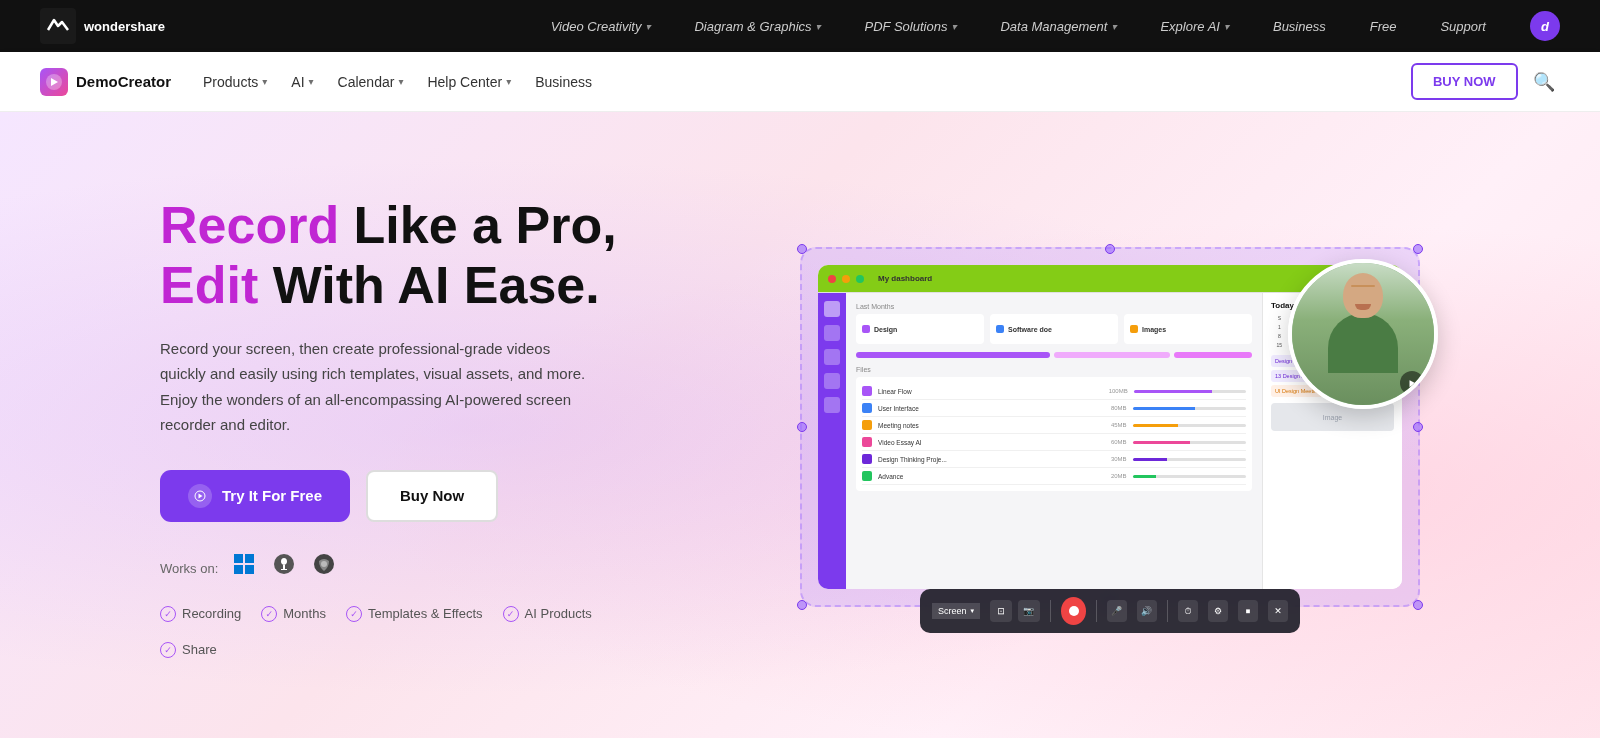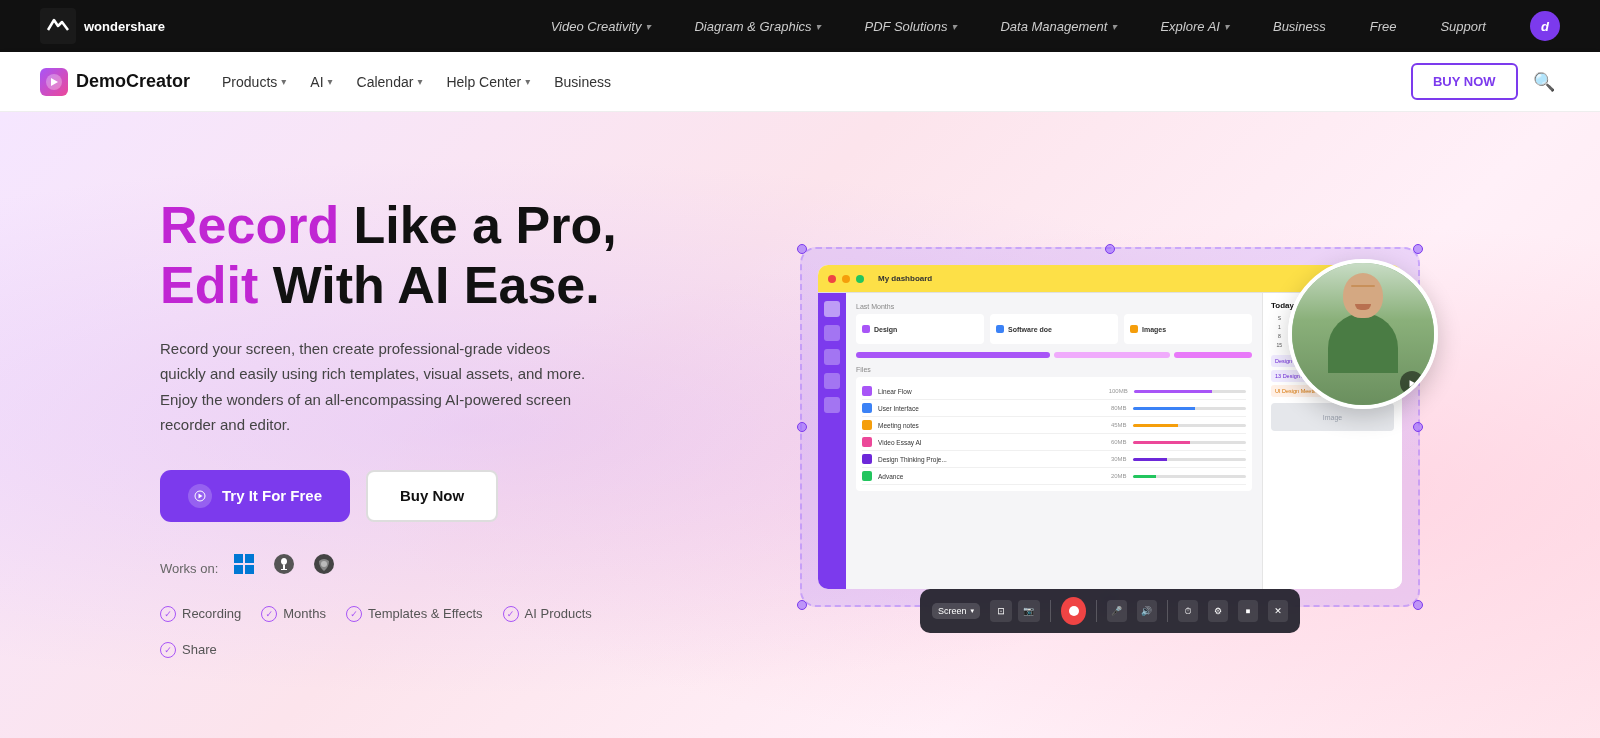--- a/index.html
+++ b/index.html
@@ -82,21 +82,21 @@
       width: 28px;
       height: 28px;
       border-radius: 6px;
       background: linear-gradient(135deg, #a855f7, #ec4899);
       display: flex;
       align-items: center;
       justify-content: center;
       font-size: 14px;
     }
     .dc-brand-name {
-      font-size: 18px;
+      font-size: 15px;
       font-weight: 700;
       color: #111;
     }
     .sec-nav-links {
       display: flex;
       align-items: center;
       gap: 24px;
     }
     .sec-nav-links a {
       color: #333;
@@ -294,21 +294,21 @@
     }
     
     .app-mockup {
       width: 100%;
       height: 100%;
       display: flex;
       flex-direction: column;
       font-size: 8px;
     }
     .mockup-topbar {
-      background: #fde047;
+      background: #84cc16;
       height: 28px;
       display: flex;
       align-items: center;
       padding: 0 10px;
       border-bottom: 1px solid #e0e0e0;
       gap: 6px;
     }
     .mockup-dot { width: 8px; height: 8px; border-radius: 50%; }
     .mockup-sidebar {
       display: flex;
@@ -431,21 +431,21 @@
       border-radius: 10px;
       display: flex;
       align-items: center;
       padding: 0 12px;
       gap: 10px;
       backdrop-filter: blur(8px);
     }
     .toolbar-select {
       background: rgba(255,255,255,0.15);
       border: none;
-      border-radius: 5px;
+      border-radius: 0;
       color: #fff;
       font-size: 9px;
       padding: 3px 6px;
       display: flex;
       align-items: center;
       gap: 4px;
     }
     .toolbar-icon-group { display: flex; align-items: center; gap: 6px; }
     .toolbar-btn {
       width: 22px;

